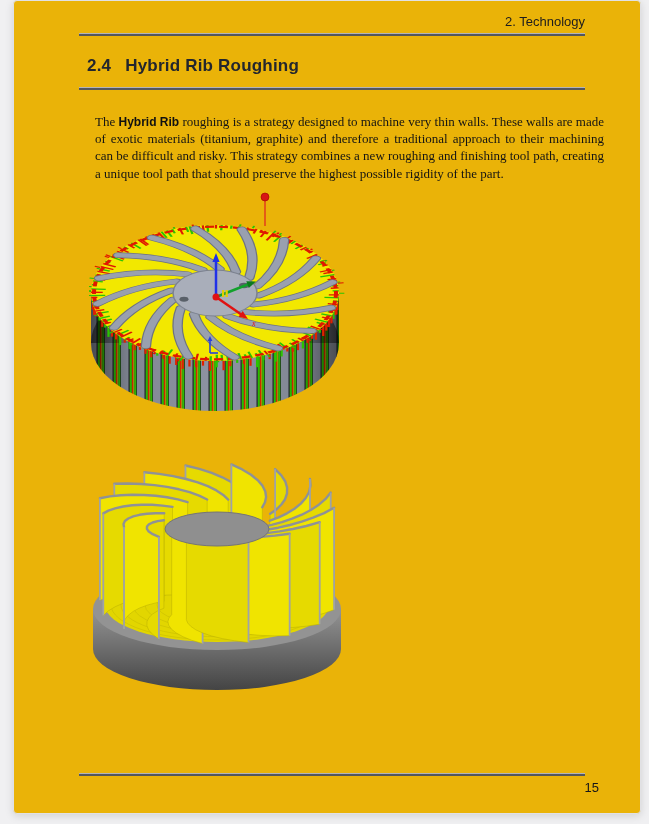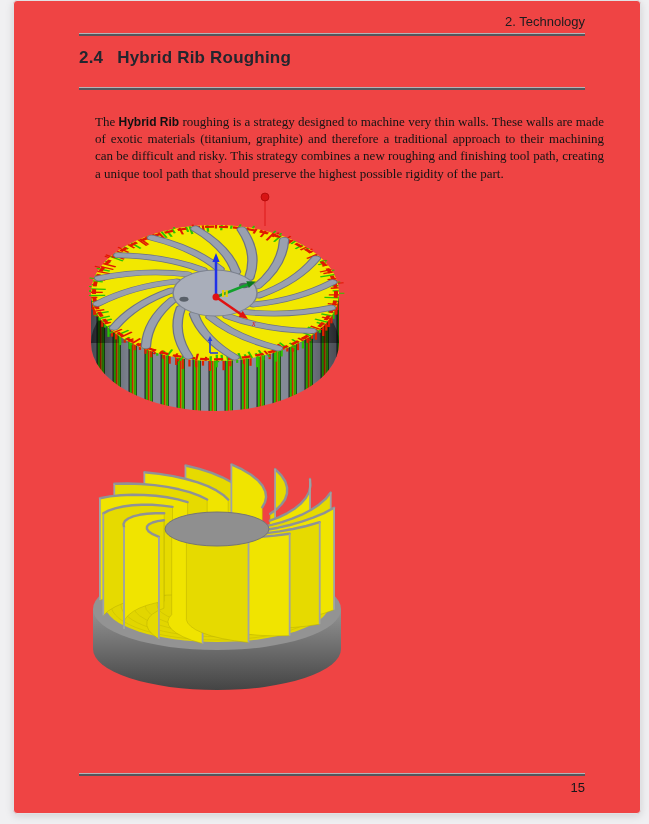--- a/index.html
+++ b/index.html
@@ -1,36 +1,36 @@
 <!DOCTYPE html>
 <html><head>
 <meta charset="utf-8">
 <style>
   html,body{margin:0;padding:0;}
   .stage{position:relative;width:649px;height:824px;background:#f0f0f2;overflow:hidden;
          font-family:"Liberation Serif",serif;}
-  .page{position:absolute;left:13px;top:0;width:628px;height:814px;background:#ef4444;
+  .page{position:absolute;left:13px;top:0;width:628px;height:814px;background:#eab308;
         border:1px solid #e1e1e4;border-radius:4px;box-shadow:0 2px 8px rgba(0,0,0,0.13);
         box-sizing:border-box;}
   .chapter{position:absolute;top:13px;right:55px;font:13px "Liberation Sans",sans-serif;color:#1c1c1e;}
   .rule{position:absolute;left:65px;right:55px;height:3px;
         background:linear-gradient(#b4b4b7 0,#b4b4b7 1px,#54565c 1px,#54565c 3px);}
   .rule-header{top:32px;}
   .rule-title{top:86px;}
   .rule-footer{top:772px;}
-  .title{position:absolute;top:47px;left:65px;margin:0;
+  .title{position:absolute;top:47px;left:65px;margin:8px;
          font:bold 17px "Liberation Sans",sans-serif;color:#23262e;letter-spacing:.2px;}
   .title .ttl{margin-left:14px;}
   .bodytext{position:absolute;top:96px;left:65px;width:509px;margin:16px;
             font:13px/17.2px "Liberation Serif",serif;color:#141414;text-align:justify;}
   .term{font:bold 12px "Liberation Sans",sans-serif;color:#111;}
   .fig{position:absolute;}
   .fig1{left:75px;top:190px;width:264px;height:236px;}
   .fig2{left:75px;top:452px;width:260px;height:240px;}
-  .pageno{position:absolute;top:779px;right:55px;font:13px "Liberation Sans",sans-serif;color:#16161a;}
+  .pageno{position:absolute;top:779px;right:41px;font:13px "Liberation Sans",sans-serif;color:#16161a;}
 </style>
 </head>
 <body>
 
 <div class="stage">
   <div class="page">
     <div class="chapter">2. Technology</div>
     <div class="rule rule-header"></div>
 
     <h1 class="title"><span>2.4</span><span class="ttl">Hybrid Rib Roughing</span></h1>

